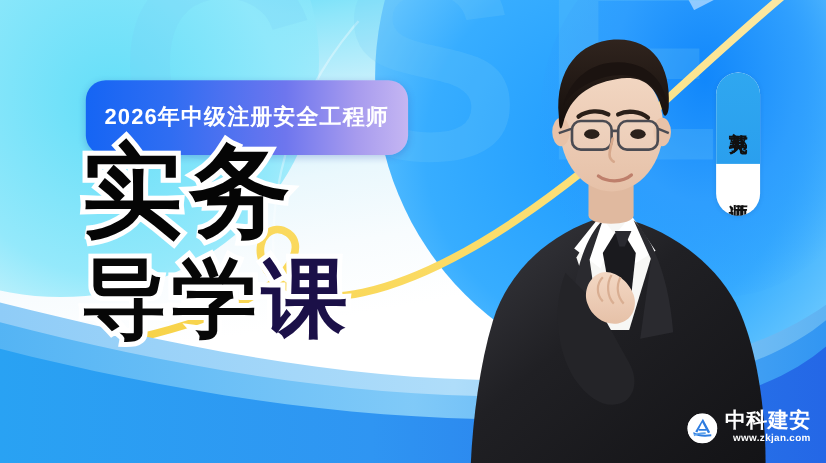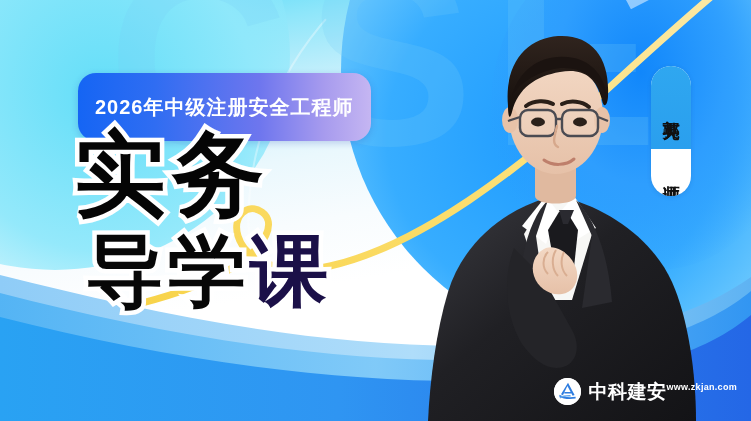--- a/index.html
+++ b/index.html
@@ -119,21 +119,20 @@
   .line-1{
     font-size:92px;
     letter-spacing:6px;
     color:#050505;
     -webkit-text-stroke:9px #ffffff;
     paint-order:stroke fill;
     text-shadow:0 0 3px rgba(255,255,255,.95);
   }
   .line-2{
     margin-top:12px;
-    margin-left:12px;
     font-size:78px;
     letter-spacing:4px;
     color:#070707;
     -webkit-text-stroke:9px #ffffff;
     paint-order:stroke fill;
     text-shadow:0 0 3px rgba(255,255,255,.95);
   }
   .line-2 .dark-ink{color:#1B1048;}
 
   
@@ -176,21 +175,21 @@
     right:14px;bottom:16px;
     display:flex;align-items:center;gap:7px;
   }
   .brand-mark{
     width:27px;height:27px;
     border-radius:50%;
     background:#ffffff;
     display:flex;align-items:center;justify-content:center;
     flex:none;
   }
-  .brand-text{display:flex;flex-direction:row;justify-content:center;}
+  .brand-text{display:flex;flex-direction:column;justify-content:center;}
   .brand-name{
     font-size:19px;
     font-weight:900;
     color:#ffffff;
     letter-spacing:.5px;
     line-height:1.05;
     white-space:nowrap;
   }
   .brand-url{
     font-size:9px;

